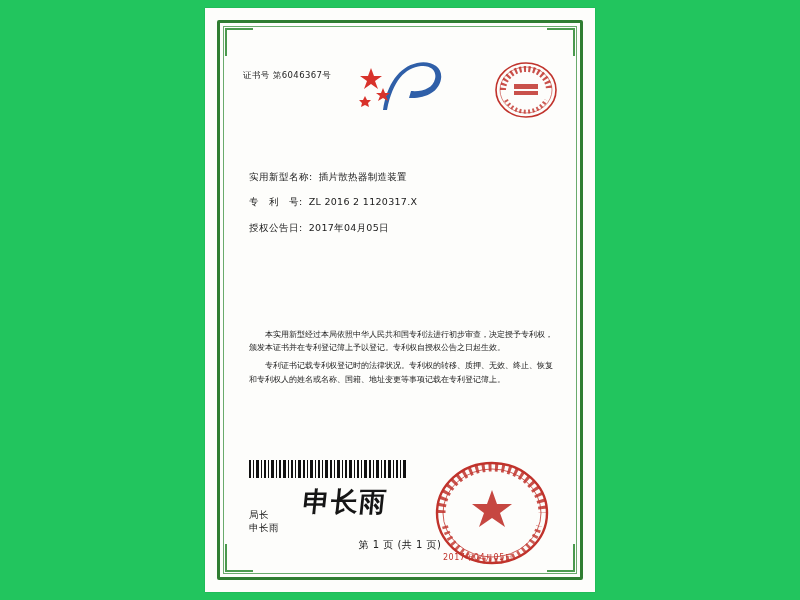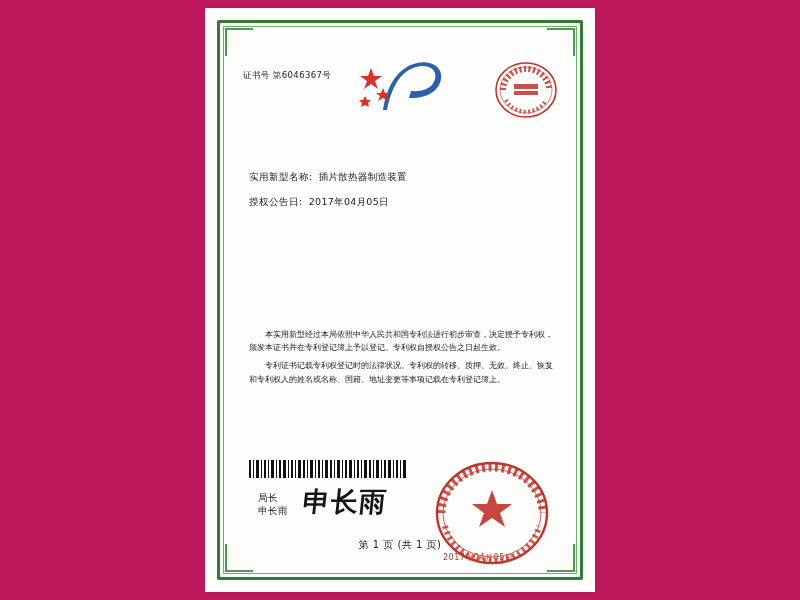--- a/index.html
+++ b/index.html
@@ -7,21 +7,21 @@
     padding: 0;
     width: 800px;
     height: 600px;
     background: #ffffff;
     font-family: "DejaVu Sans", sans-serif;
   }
   #page {
     position: relative;
     width: 800px;
     height: 600px;
-    background: #be185d;
+    background: #22c55e;
     overflow: hidden;
   }
   
   .certificate {
     position: absolute;
     left: 205px;
     top: 8px;
     width: 390px;
     height: 584px;
     background: #fdfdfb;
@@ -154,25 +154,24 @@
     top: 420px;
     width: 160px;
     height: 18px;
   }
   .barcode svg { display: block; }
 
   
   .sign-block {
     position: absolute;
     left: 12px;
-    top: 452px;
+    top: 469px;
     font-size: 9.5px;
     line-height: 1.35;
     letter-spacing: 0.5px;
-    margin-left: 9px;
   }
   .handwriting {
     position: absolute;
     left: 66px;
     top: 444px;
     font-family: "DejaVu Serif", serif;
     font-size: 27px;
     font-weight: bold;
     color: #151515;
     letter-spacing: 1px;
@@ -244,20 +243,24 @@
           <rect x="21" y="24" width="24" height="5" fill="#c0332c" opacity="0.85"></rect>
           <rect x="21" y="31" width="24" height="4" fill="#c0332c" opacity="0.85"></rect>
         </svg>
       </div>
 
 
       <div class="fields">
         <div class="field-row">
           <span class="field-label">实用新型名称:</span>
           <span class="field-value">插片散热器制造装置</span>
+        </div>
+        <div class="field-row">
+          <span class="field-label">专　利　号:</span>
+          <span class="field-value">ZL 2016 2 1120317.X</span>
         </div>
         <div class="field-row">
           <span class="field-label">授权公告日:</span>
           <span class="field-value">2017年04月05日</span>
         </div>
       </div>
 
       <div class="body-text">
         <p>本实用新型经过本局依照中华人民共和国专利法进行初步审查，决定授予专利权，颁发本证书并在专利登记簿上予以登记。专利权自授权公告之日起生效。</p>
         <p>专利证书记载专利权登记时的法律状况。专利权的转移、质押、无效、终止、恢复和专利权人的姓名或名称、国籍、地址变更等事项记载在专利登记簿上。</p>

